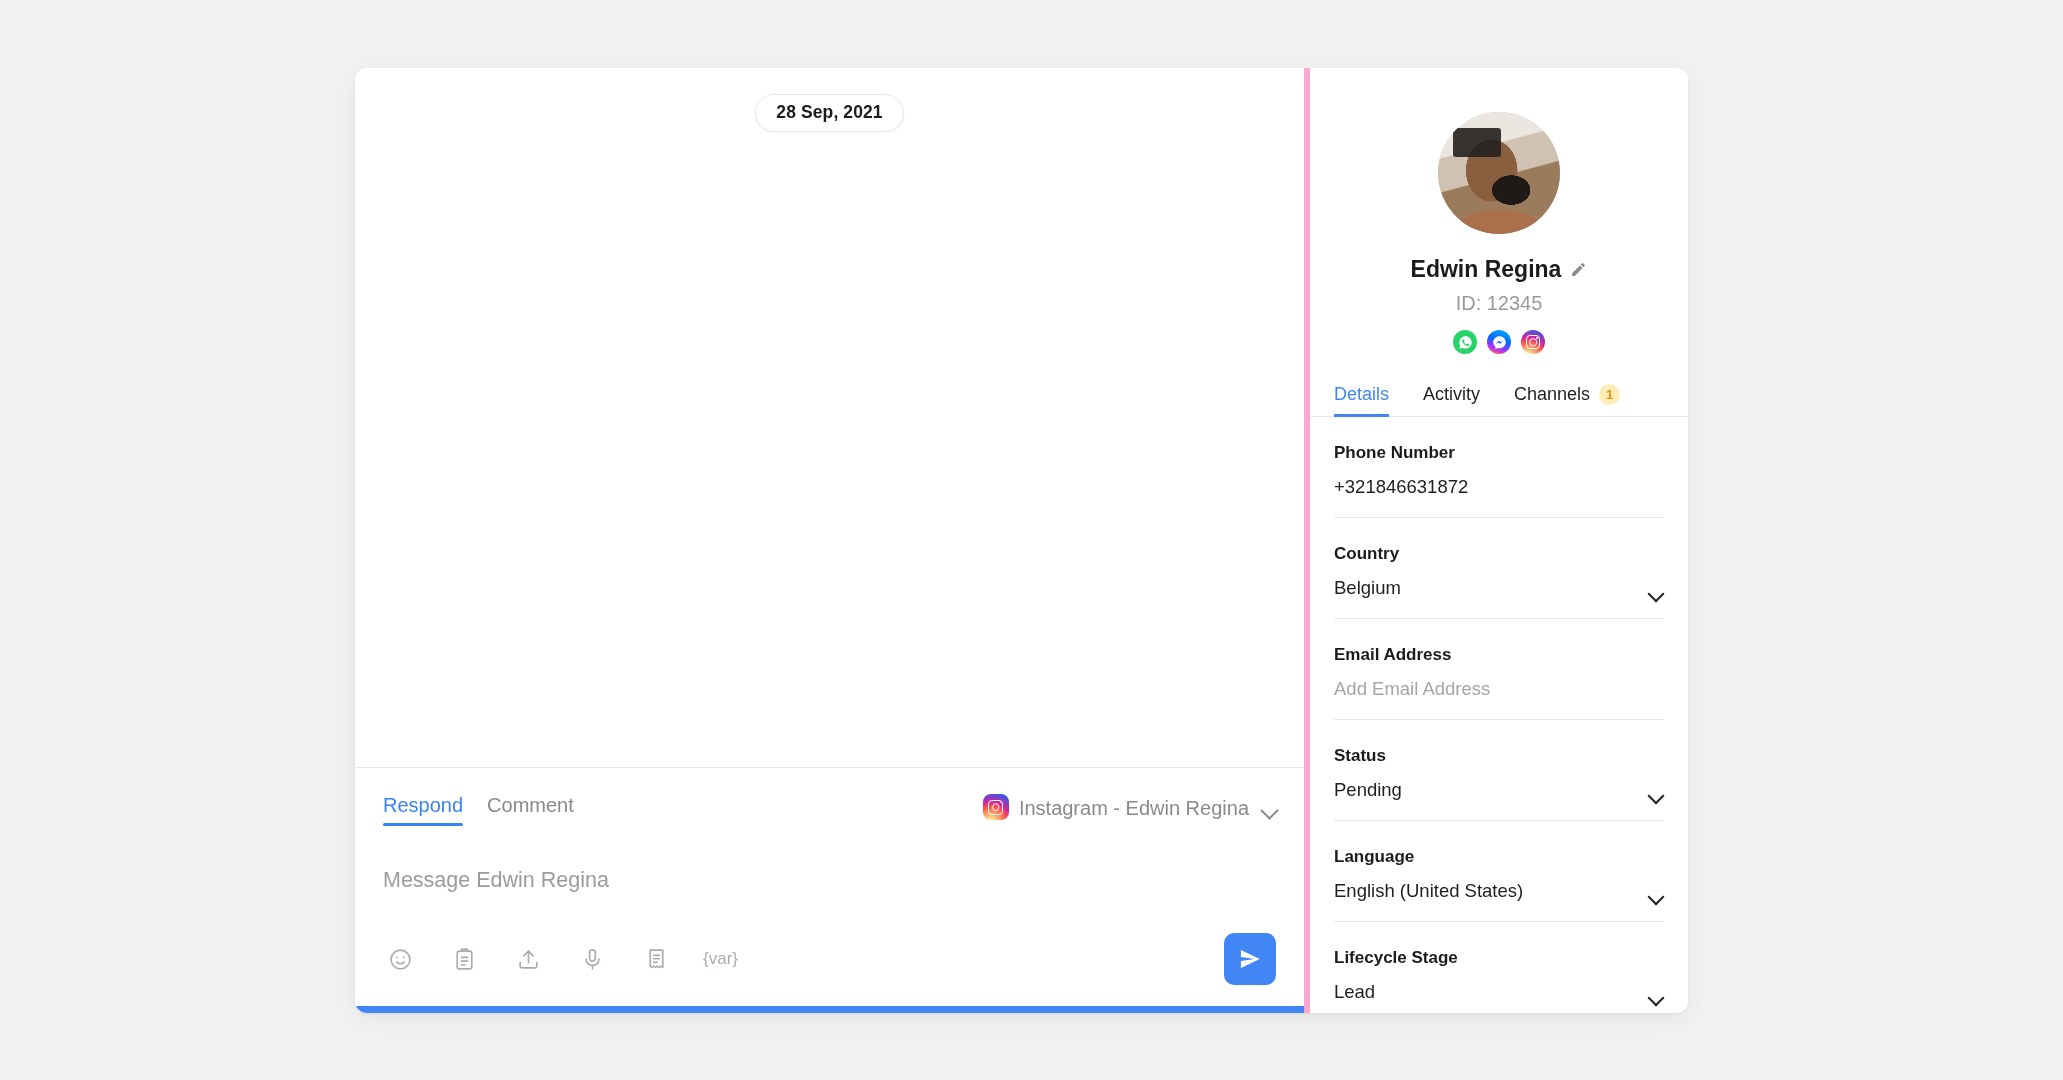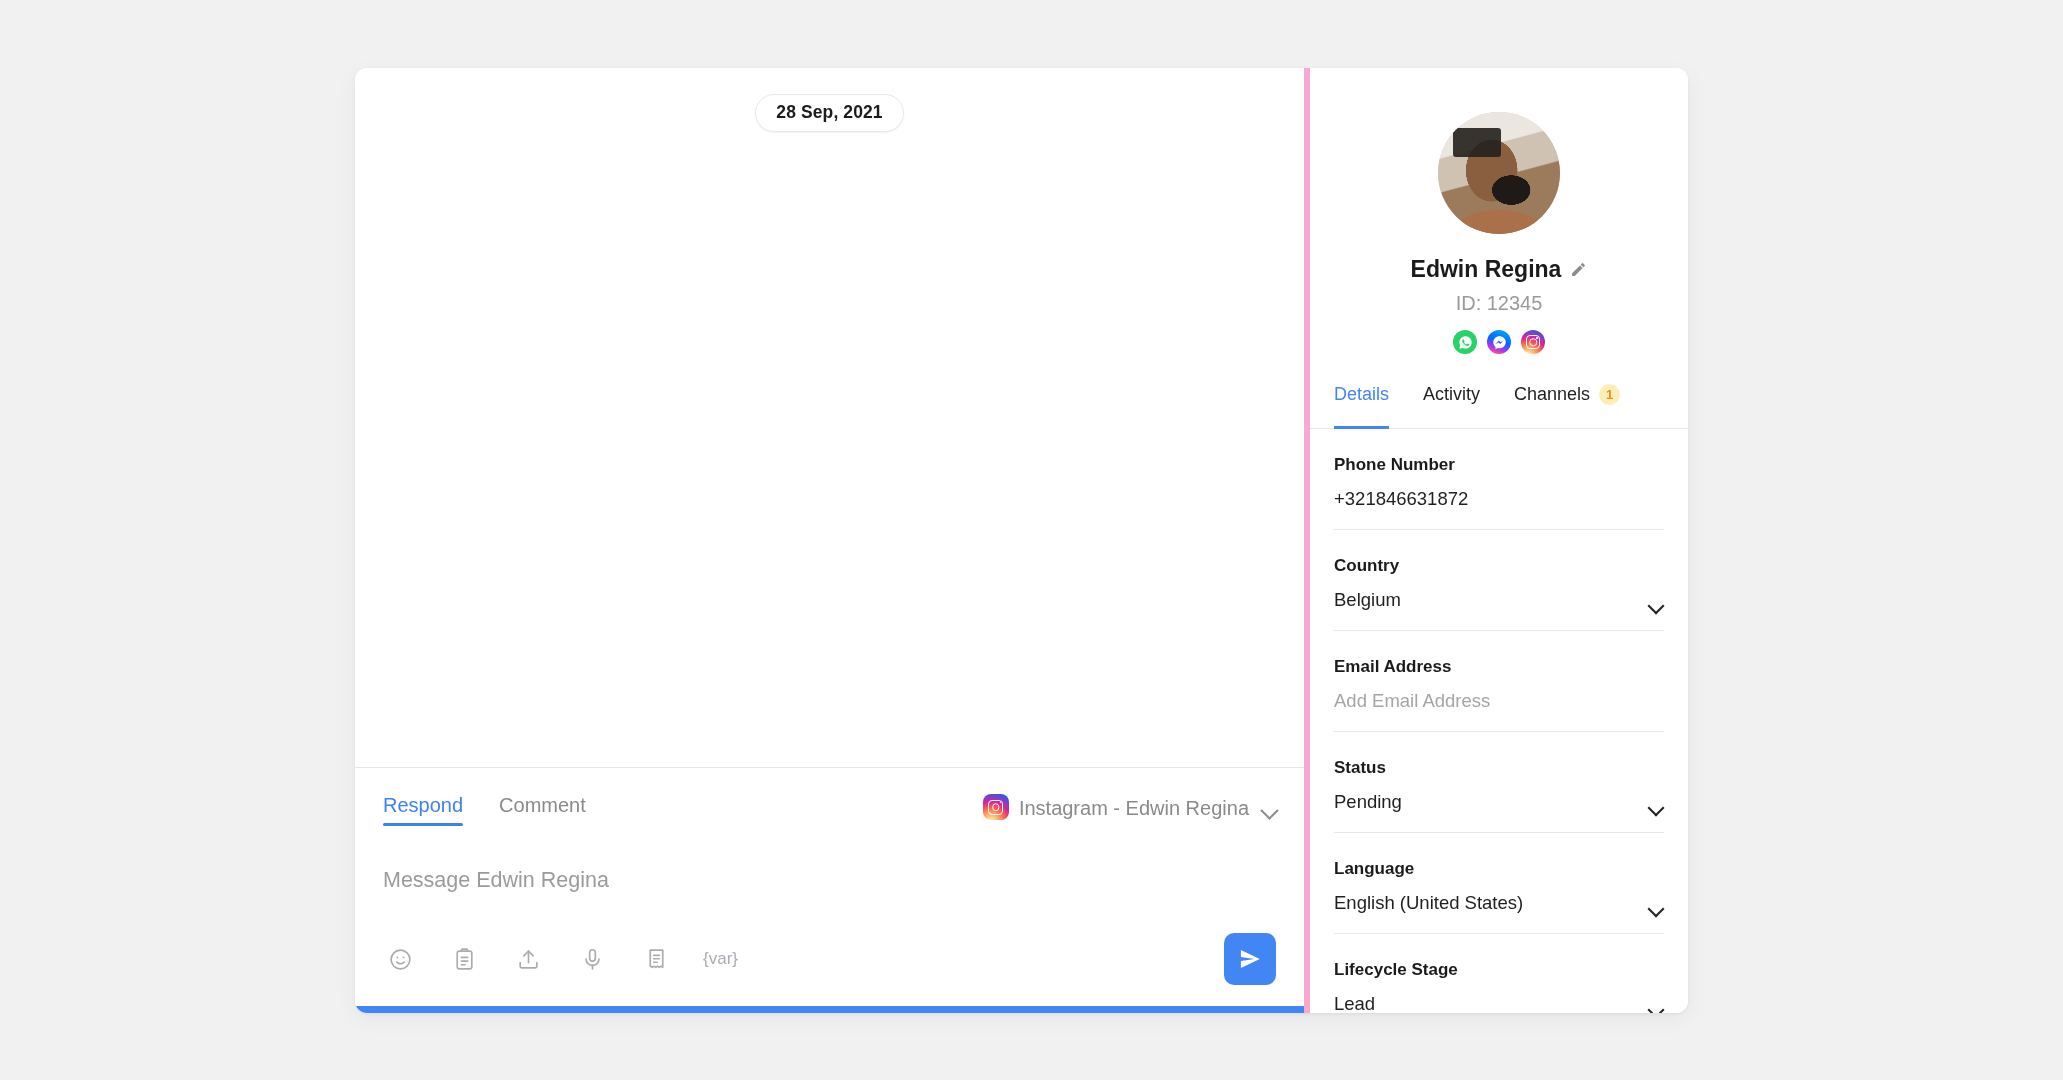--- a/index.html
+++ b/index.html
@@ -166,21 +166,21 @@
     flex-direction: column;
     position: relative;
   }
 
   .composer-top {
     display: flex;
     align-items: center;
     height: 70px;
     padding-top: 14px;
   }
-  .composer-tabs { display: flex; align-items: flex-end; gap: 36px; justify-content: flex-end; }
+  .composer-tabs { display: flex; align-items: flex-end; gap: 24px; justify-content: flex-end; }
   .ctab {
     font-size: 20px;
     color: #8a8a8a;
     padding-bottom: 9px;
     position: relative;
     cursor: pointer;
     white-space: nowrap;
   }
   .ctab.active { color: #3b82f6; font-weight: 400; }
   .ctab.active::after {
@@ -361,21 +361,21 @@
     margin-top: 30px;
     display: flex;
     align-items: flex-end;
     padding: 0 24px;
     border-bottom: 1px solid #e9e9e9;
     gap: 34px;
   }
   .ptab {
     font-size: 18px;
     color: #1f1f1f;
-    padding-bottom: 23px;
+    padding-bottom: 11px;
     position: relative;
     cursor: pointer;
     display: flex;
     align-items: center;
     gap: 9px;
     white-space: nowrap;
     text-align: center;
   }
   .ptab.active { color: #4285f4; }
   .ptab.active::after {

